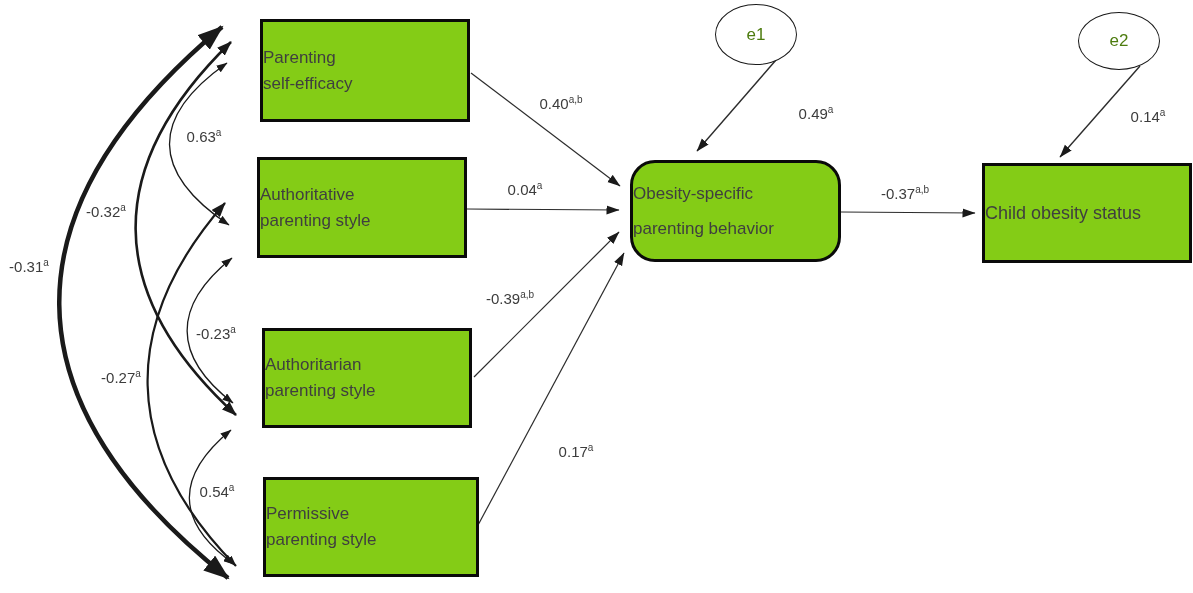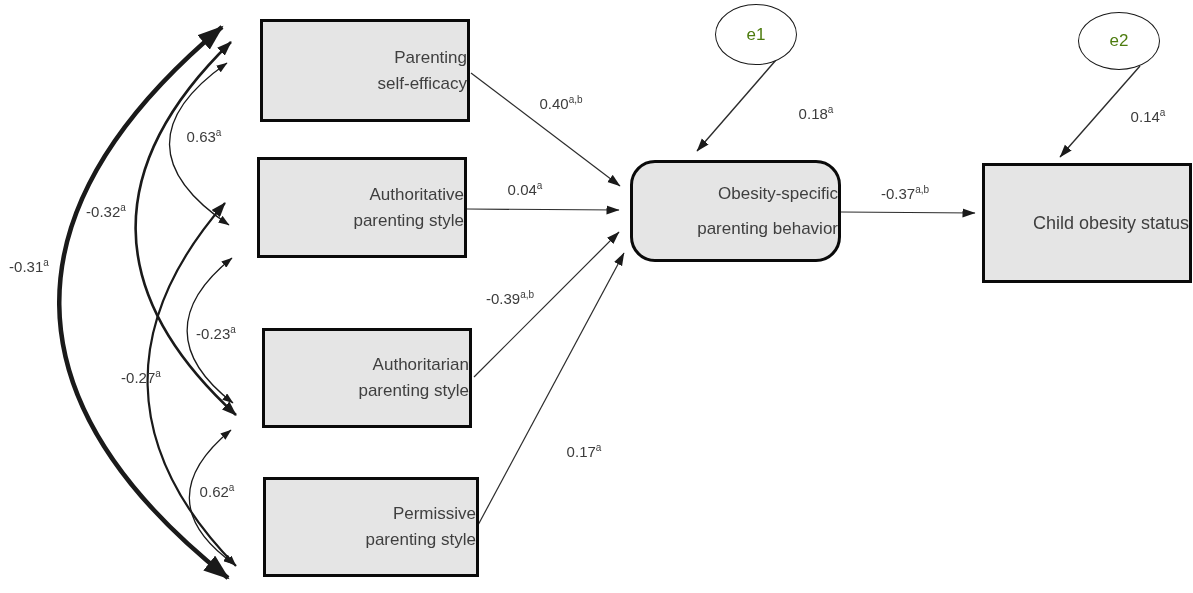--- a/index.html
+++ b/index.html
@@ -8,24 +8,24 @@
     width:1193px;height:593px;
     background:#fff;
     font-family:"Liberation Sans","DejaVu Sans",sans-serif;
     overflow:hidden;
   }
   #connectors{position:absolute;left:0;top:0;width:1193px;height:593px;}
   .node{
     position:absolute;
     box-sizing:border-box;
     border:3px solid #0a0a0a;
-    background:#e5e5e5;
+    background:#84cc16;
     display:flex;
     flex-direction:column;
-    align-items:flex-end;
+    align-items:flex-start;
     justify-content:center;
     text-align:center;
     color:#3f3f3f;
     font-size:17px;
   }
   .node .ln{display:block;line-height:26px;}
   .node.wide .ln{line-height:35px;}
   .node.single .ln{line-height:22px;}
   .ellipse{
     position:absolute;
@@ -100,65 +100,65 @@
   <div class="node" style="left:263px;top:477px;width:216px;height:100px;">
     <span class="ln">Permissive</span>
     <span class="ln">parenting style</span>
   </div>
 
   <div class="node wide" style="left:630px;top:160px;width:211px;height:102px;border-radius:25px;">
     <span class="ln">Obesity-specific</span>
     <span class="ln">parenting behavior</span>
   </div>
 
-  <div class="node single" style="left:982px;top:163px;width:210px;height:120px;font-size:18px;">
+  <div class="node single" style="left:982px;top:163px;width:210px;height:100px;font-size:18px;">
     <span class="ln">Child obesity status</span>
   </div>
 
   <div class="ellipse" style="left:715px;top:4px;width:82px;height:61px;">
     <span>e1</span>
   </div>
   <div class="ellipse" style="left:1078px;top:12px;width:82px;height:58px;">
     <span>e2</span>
   </div>
 
   <div class="coef" style="left:561px;top:103px;">
     <span>0.40</span><sup>a,b</sup>
   </div>
   <div class="coef" style="left:525px;top:189px;">
     <span>0.04</span><sup>a</sup>
   </div>
   <div class="coef" style="left:510px;top:298px;">
     <span>-0.39</span><sup>a,b</sup>
   </div>
-  <div class="coef" style="left:584px;top:451px;">
+  <div class="coef" style="left:556px;top:451px;padding-left:40px;">
     <span>0.17</span><sup>a</sup>
   </div>
   <div class="coef" style="left:905px;top:185px;margin-top:8px;">
     <span>-0.37</span><sup>a,b</sup>
   </div>
   <div class="coef" style="left:816px;top:113px;">
-    <span>0.18</span><sup>a</sup>
+    <span>0.49</span><sup>a</sup>
   </div>
   <div class="coef" style="left:1148px;top:116px;">
     <span>0.14</span><sup>a</sup>
   </div>
 
   <div class="coef" style="left:204px;top:136px;">
     <span>0.63</span><sup>a</sup>
   </div>
   <div class="coef" style="left:106px;top:211px;">
     <span>-0.32</span><sup>a</sup>
   </div>
   <div class="coef" style="left:29px;top:266px;">
     <span>-0.31</span><sup>a</sup>
   </div>
   <div class="coef" style="left:216px;top:333px;">
     <span>-0.23</span><sup>a</sup>
   </div>
-  <div class="coef" style="left:121px;top:377px;margin-left:20px;">
+  <div class="coef" style="left:121px;top:377px;">
     <span>-0.27</span><sup>a</sup>
   </div>
   <div class="coef" style="left:217px;top:491px;">
-    <span>0.62</span><sup>a</sup>
+    <span>0.54</span><sup>a</sup>
   </div>
 
 </div>
 
 </body></html>

